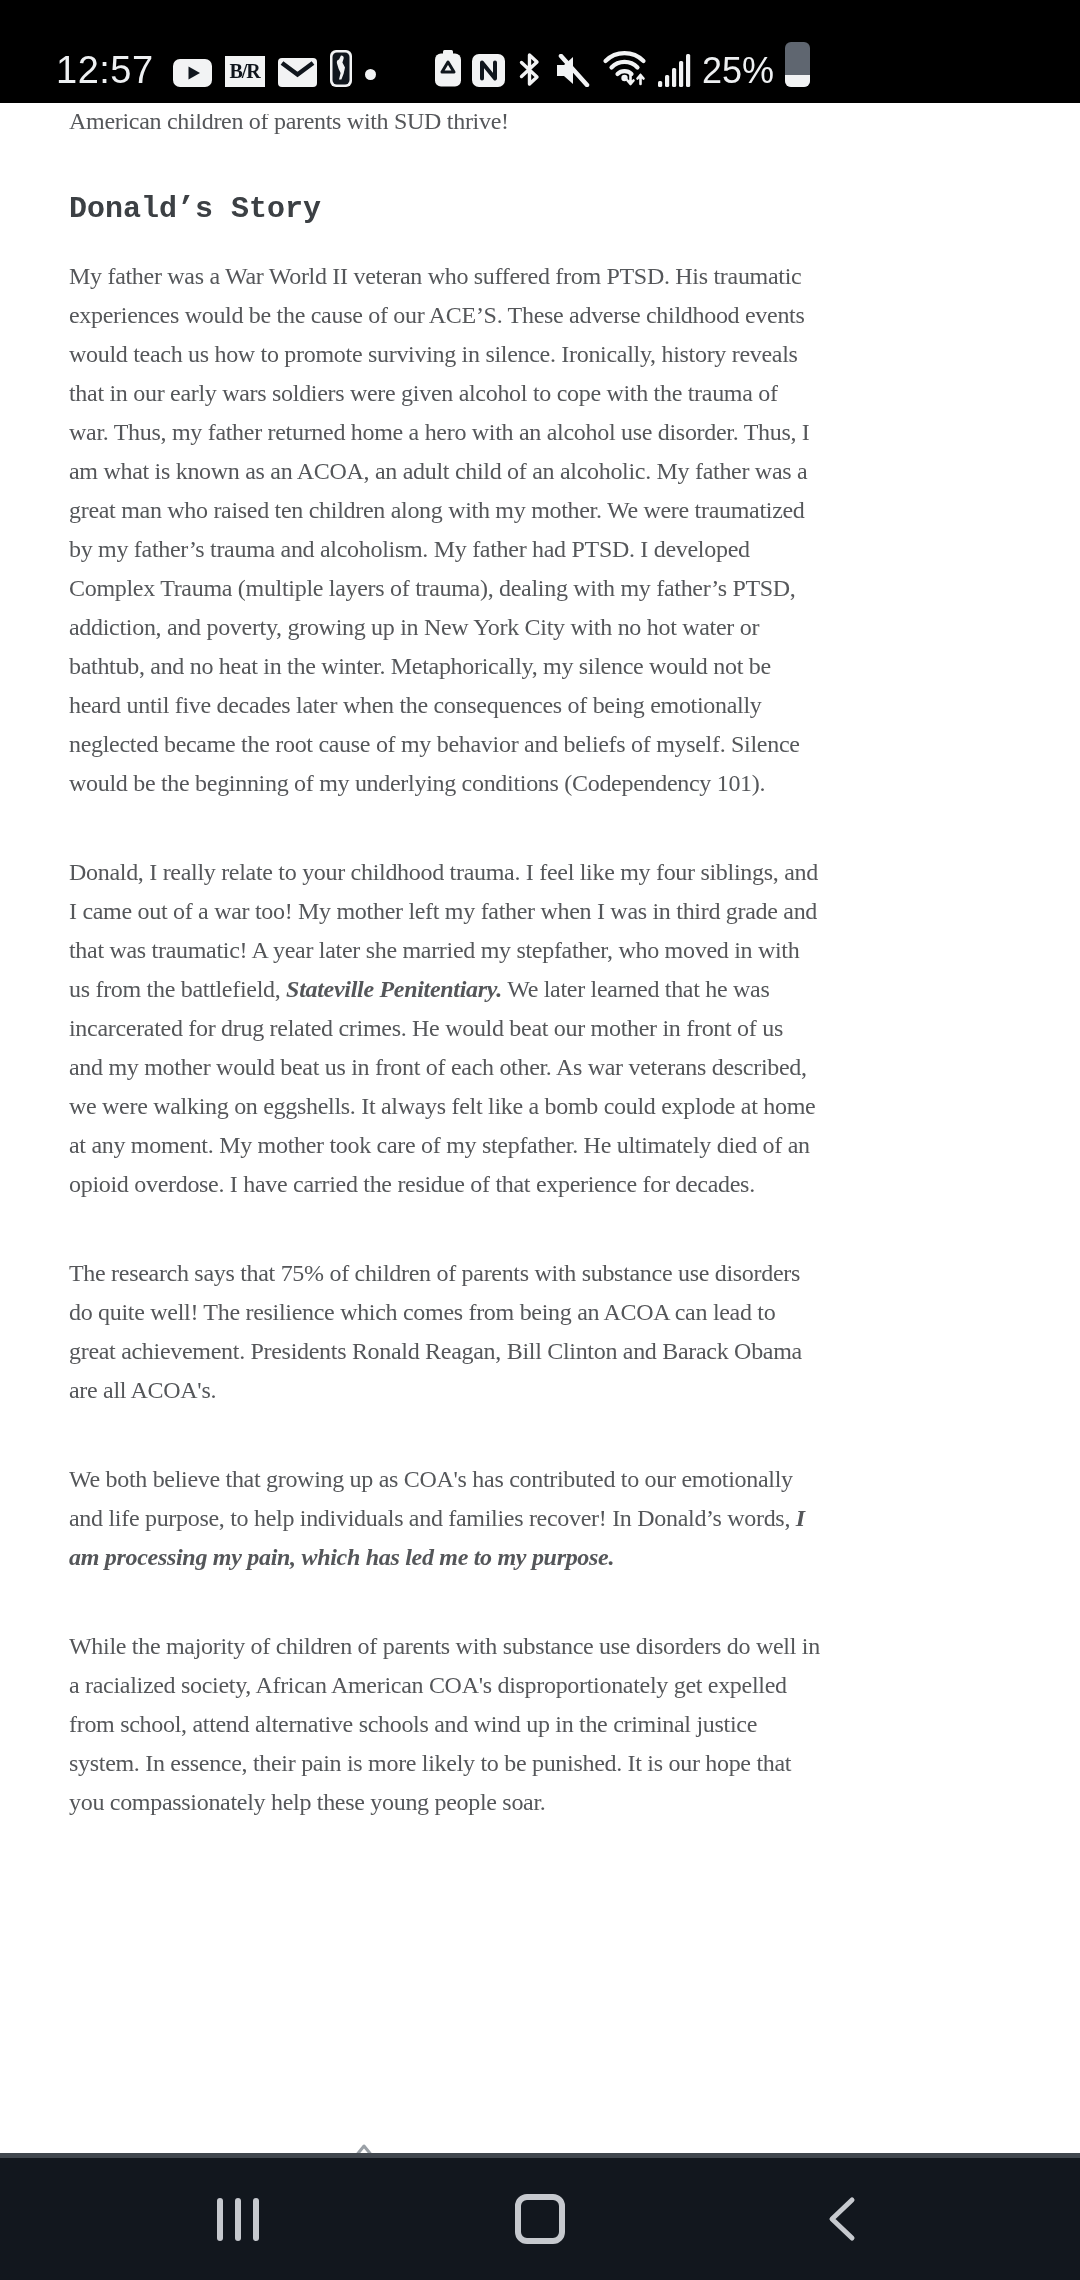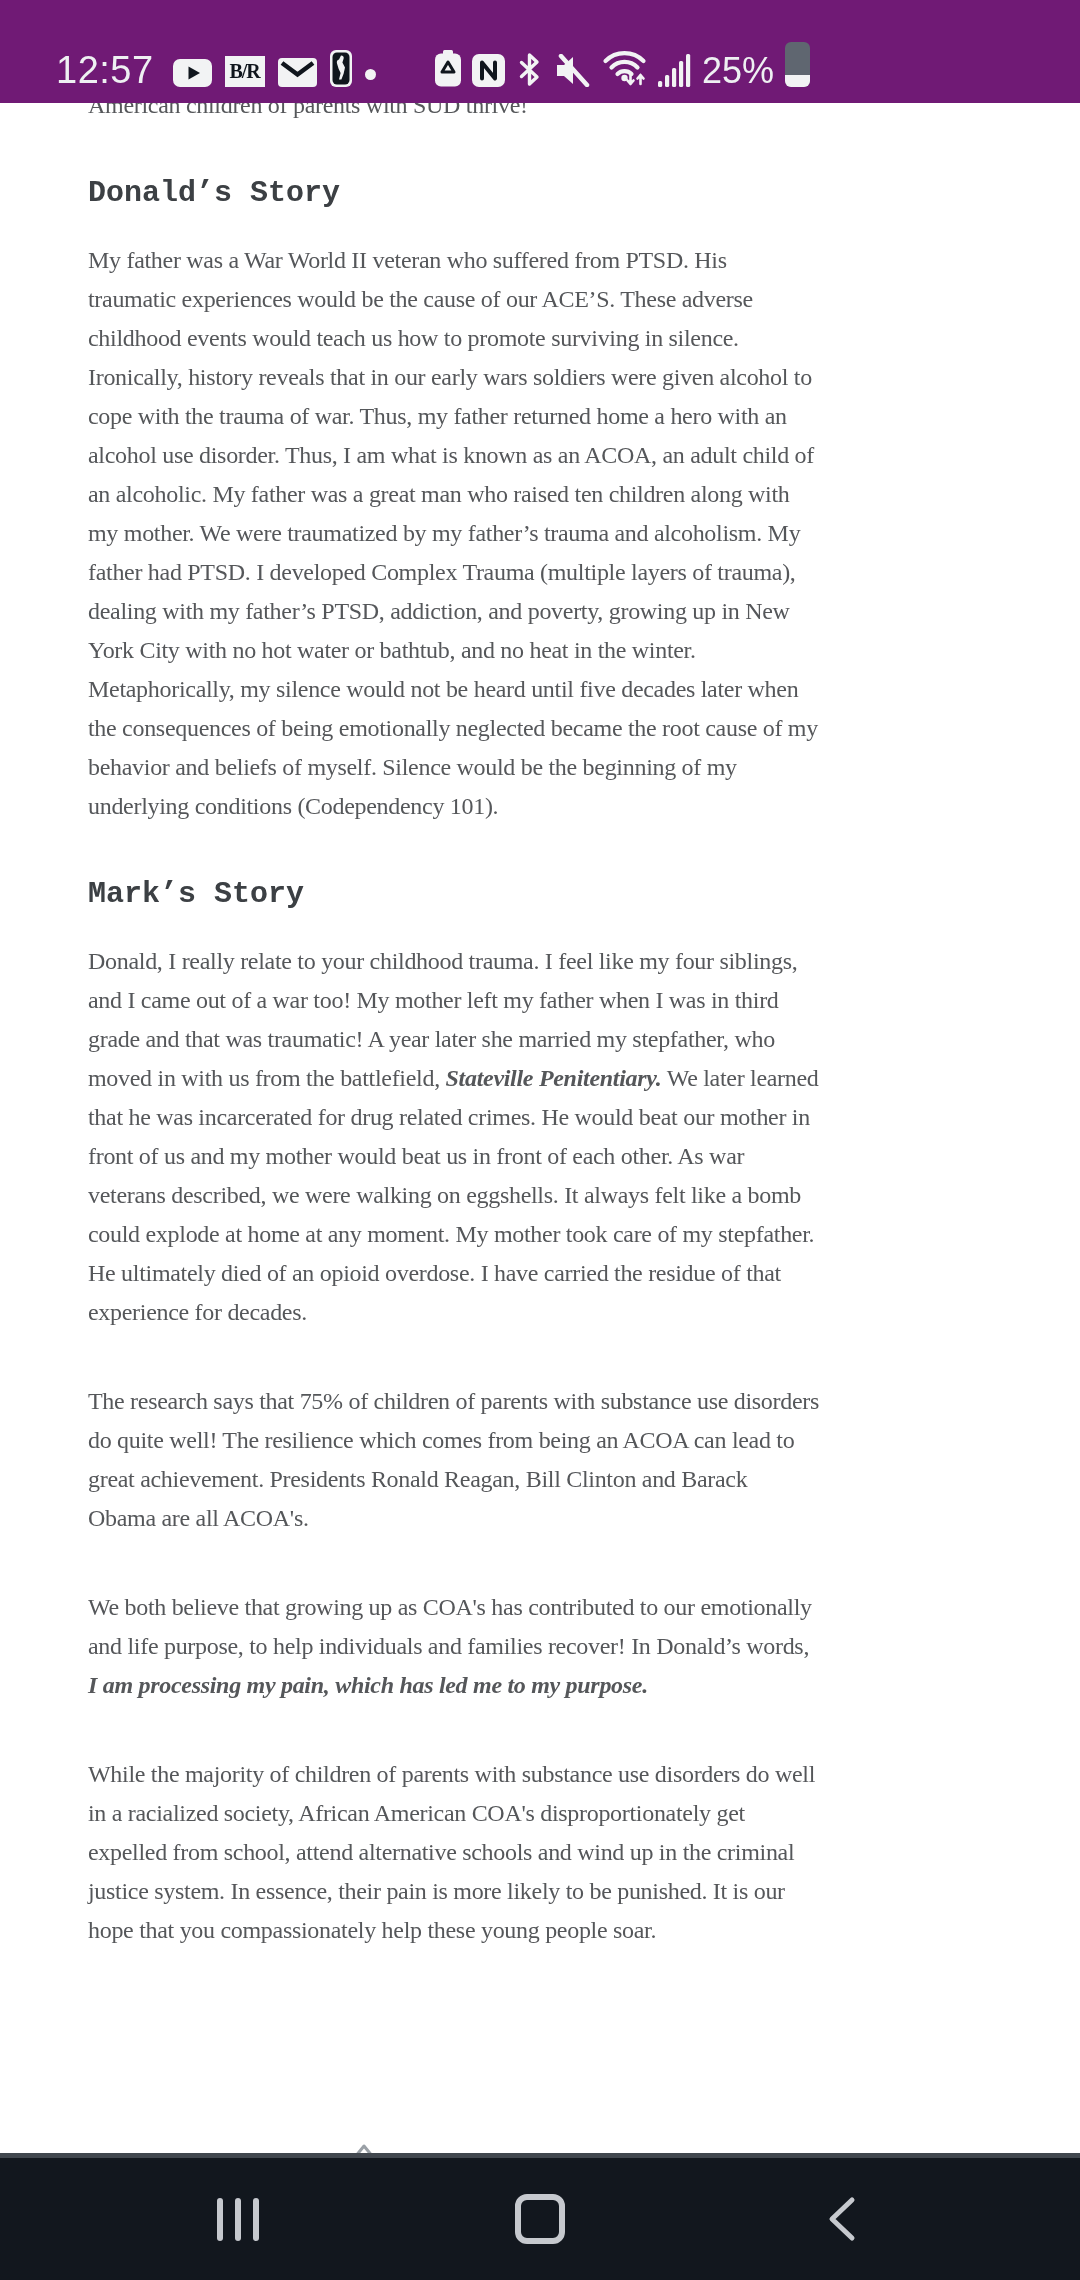--- a/index.html
+++ b/index.html
@@ -1,35 +1,35 @@
 <!DOCTYPE html>
 <html><head>
 <meta charset="utf-8">
 <style>
   html,body{margin:0;padding:0;background:#000;}
   .screen{position:relative;width:1080px;height:2280px;background:#ffffff;overflow:hidden;
           font-family:"Liberation Sans",sans-serif;}
   
-  .status-bar{position:absolute;top:0;left:0;width:1080px;height:103px;background:#701a75;
+  .status-bar{position:absolute;top:0;left:0;width:1080px;height:103px;background:#000000;
               display:flex;align-items:flex-end;justify-content:space-between;
               padding:0 270px 16px 56px;box-sizing:border-box;z-index:5;}
   .sb-left,.sb-right{display:flex;align-items:flex-end;}
   .sb-left{gap:13px;}
   .sb-right{gap:11px;}
   .time{font-size:38px;line-height:34px;color:#eef0f2;letter-spacing:0.5px;margin-right:6px;}
   .pct{font-size:36px;line-height:33px;color:#eef0f2;}
   .icon{display:block;}
   .br-icon{width:40px;height:31px;background:#f2f3f4;color:#10161d;font-weight:bold;
            font-size:20px;display:flex;align-items:center;justify-content:center;letter-spacing:-1px;font-family:Liberation Serif, serif;}
   .notif-dot{width:11px;height:11px;border-radius:50%;background:#f2f3f4;margin-bottom:7px;}
   .battery{position:relative;width:25px;height:45px;border-radius:6px;background:#5f6670;overflow:hidden;}
   .battery .fill{position:absolute;left:0;right:0;bottom:0;height:12px;background:#f2f3f4;}
   
-  .content{position:absolute;top:98px;left:0;width:972px;height:2050px;background:#fff;
-           overflow:hidden;padding:0 152px 0 88px;box-sizing:border-box;}
+  .content{position:absolute;top:114px;left:0;width:972px;height:2050px;background:#fff;
+           overflow:hidden;padding:0 152px 0 69px;box-sizing:border-box;}
   .content p{font-family:"Liberation Serif","DejaVu Serif",serif;font-size:24px;line-height:39px;
              letter-spacing:-0.3px;color:#55575a;margin:0 0 50px;}
   .content h2{font-family:Liberation Mono, monospace;font-size:30px;line-height:36px;
               color:#3c4044;margin:50px 0 30px;font-weight:bold;}
   .content p.intro-line{margin-top:-12px;margin-bottom:0;}
   .content .em{font-weight:bold;font-style:italic;}
   
   .caret{position:absolute;left:352px;top:2143px;z-index:1;}
   
   .nav-bar{position:absolute;left:0;bottom:0;width:1080px;height:127px;background:#12171e;
@@ -108,21 +108,20 @@
 
   <main class="content">
       <section>
         <p class="intro-line"><span>American children of parents with SUD thrive!</span></p>
       </section>
       <section>
         <h2>Donald’s Story</h2>
         <p><span>My father was a War World II veteran who suffered from PTSD. His traumatic experiences would be the cause of our ACE’S. These adverse childhood events would teach us how to promote surviving in silence. Ironically, history reveals that in our early wars soldiers were given alcohol to cope with the trauma of war. Thus, my father returned home a hero with an alcohol use disorder. Thus, I am what is known as an ACOA, an adult child of an alcoholic. My father was a great man who raised ten children along with my mother. We were traumatized by my father’s trauma and alcoholism. My father had PTSD. I developed Complex Trauma (multiple layers of trauma), dealing with my father’s PTSD, addiction, and poverty, growing up in New York City with no hot water or bathtub, and no heat in the winter. Metaphorically, my silence would not be heard until five decades later when the consequences of being emotionally neglected became the root cause of my behavior and beliefs of myself. Silence would be the beginning of my underlying conditions (Codependency 101).</span></p>
       </section>
       <section>
-        <h2>Mark’s Story</h2>
         <p><span>Donald, I really relate to your childhood trauma. I feel like my four siblings, and I came out of a war too! My mother left my father when I was in third grade and that was traumatic! A year later she married my stepfather, who moved in with us from the battlefield, </span><span class="em">Stateville Penitentiary.</span><span> We later learned that he was incarcerated for drug related crimes. He would beat our mother in front of us and my mother would beat us in front of each other. As war veterans described, we were walking on eggshells. It always felt like a bomb could explode at home at any moment. My mother took care of my stepfather. He ultimately died of an opioid overdose. I have carried the residue of that experience for decades.</span></p>
       </section>
       <section>
         <p><span>The research says that 75% of children of parents with substance use disorders do quite well! The resilience which comes from being an ACOA can lead to great achievement. Presidents Ronald Reagan, Bill Clinton and Barack Obama are all ACOA's.</span></p>
         <p><span>We both believe that growing up as COA's has contributed to our emotionally and life purpose, to help individuals and families recover! In Donald’s words, </span><span class="em">I am processing my pain, which has led me to my purpose.</span></p>
       </section>
       <section>
         <p><span>While the majority of children of parents with substance use disorders do well in a racialized society, African American COA's disproportionately get expelled from school, attend alternative schools and wind up in the criminal justice system. In essence, their pain is more likely to be punished. It is our hope that you compassionately help these young people soar.</span></p>
       </section>
     </main>

